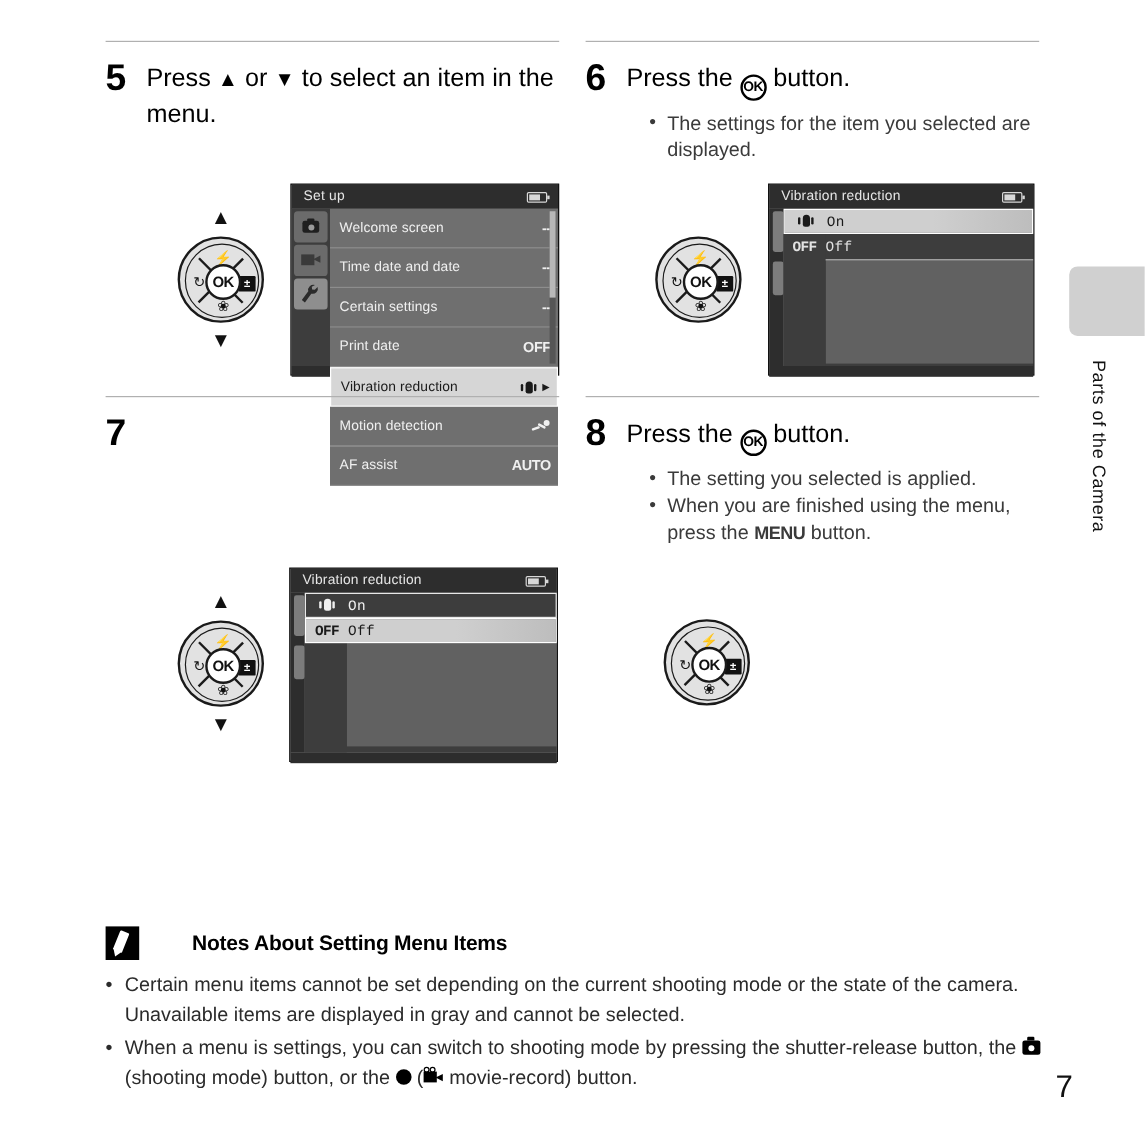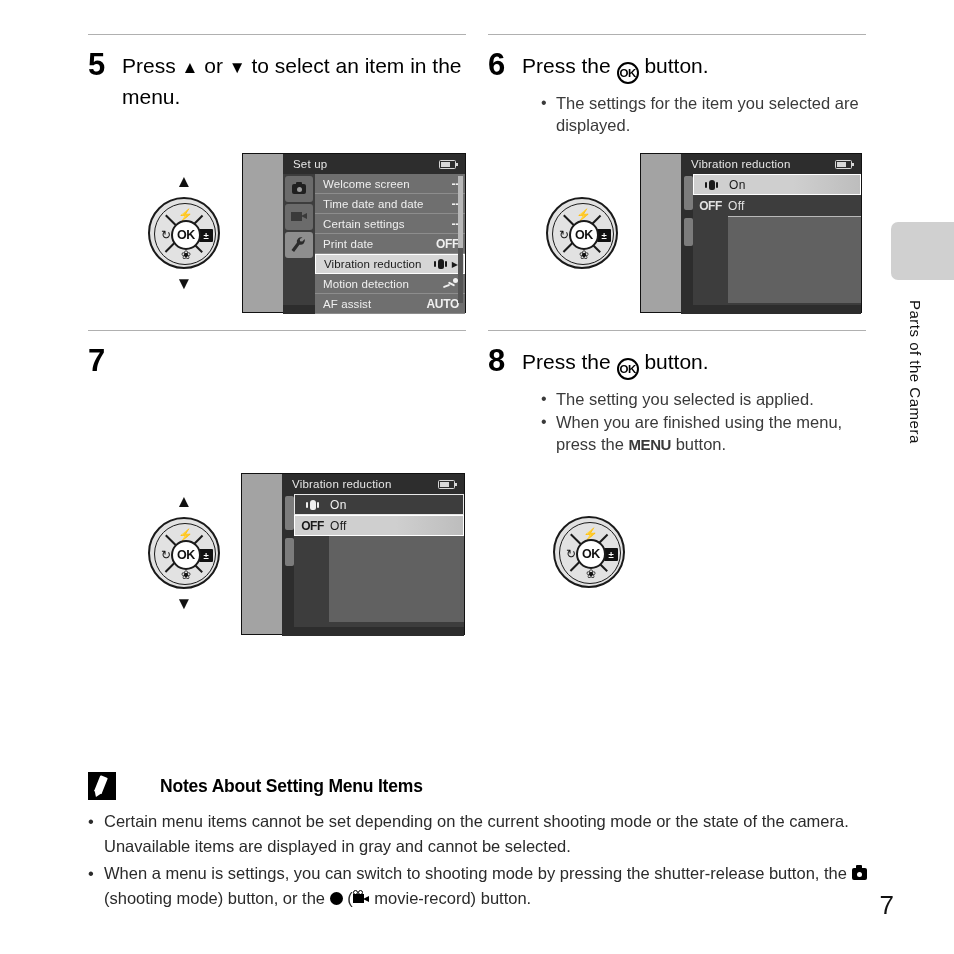--- a/index.html
+++ b/index.html
@@ -144,21 +144,20 @@
     background: #fff;
   }
   .movie-glyph .reel1 { left: 0px; }
   .movie-glyph .reel2 { left: 5.5px; }
 
   
   .lcd {
     position: absolute;
     background: #a3a3a3;
     border: 1px solid #111;
-    padding-left: 40px;
   }
   .lcd-title {
     position: relative;
     height: 20px;
     background: #2d2d2d;
     color: #e6e6e6;
     font-size: 11.5px;
     line-height: 20px;
     padding-left: 10px;
     letter-spacing: 0.2px;
@@ -237,21 +236,21 @@
     position: absolute; left: 0; top: 0;
     width: 28px; height: 26px;
     color: #2b2b2b; font-size: 17px;
     line-height: 26px; text-align: center;
     font-weight: bold;
   }
 
   .menu-col { flex: 1; position: relative; }
 
   .mrow {
-    height: 20px;
+    height: 33px;
     display: flex;
     align-items: center;
     background: #6f6f6f;
     border-bottom: 1px solid #8d8d8d;
     color: #f0f0f0;
     font-size: 11.5px;
     padding-left: 8px;
     padding-right: 6px;
     position: relative;
   }
@@ -350,20 +349,21 @@
   }
   .vr-main { flex: 1; position: relative; background: #3d3d3d; }
 
   .vrow {
     height: 21px;
     display: flex;
     align-items: center;
     color: #f0f0f0;
     font-size: 12px;
     position: relative;
+    font-family: Liberation Mono, monospace;
   }
   .vrow .vic {
     width: 35px; flex: 0 0 35px;
     text-align: center;
     font-size: 12px; font-weight: bold;
     letter-spacing: -0.5px;
   }
   .vrow .vlabel { flex: 1; letter-spacing: 0.3px; }
   .vrow.hl-grad {
     background: linear-gradient(to right,#cfcfcf 0%,#cfcfcf 60%,#bdbdbd 100%);

